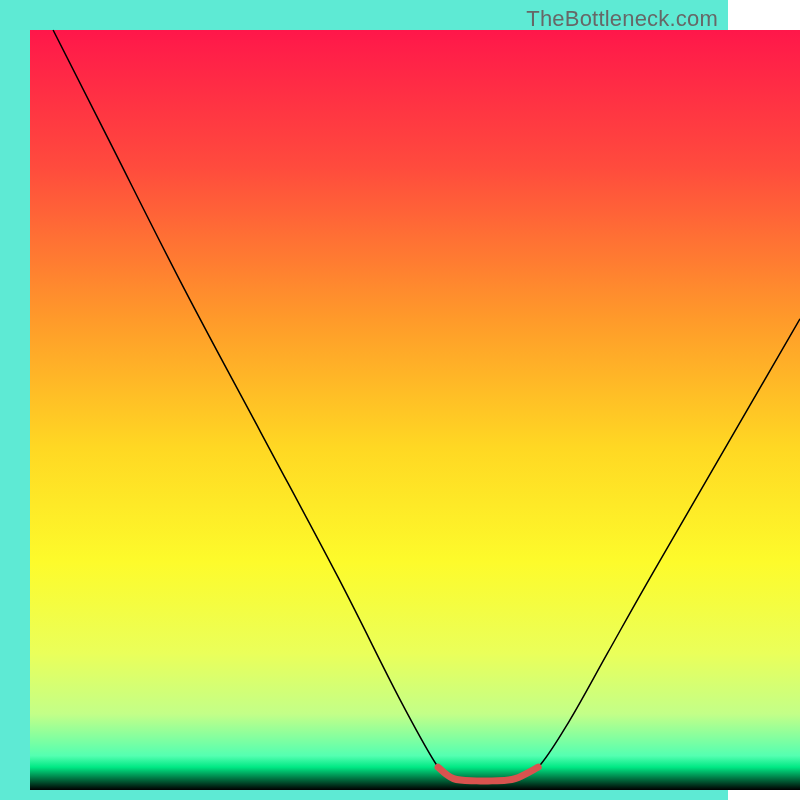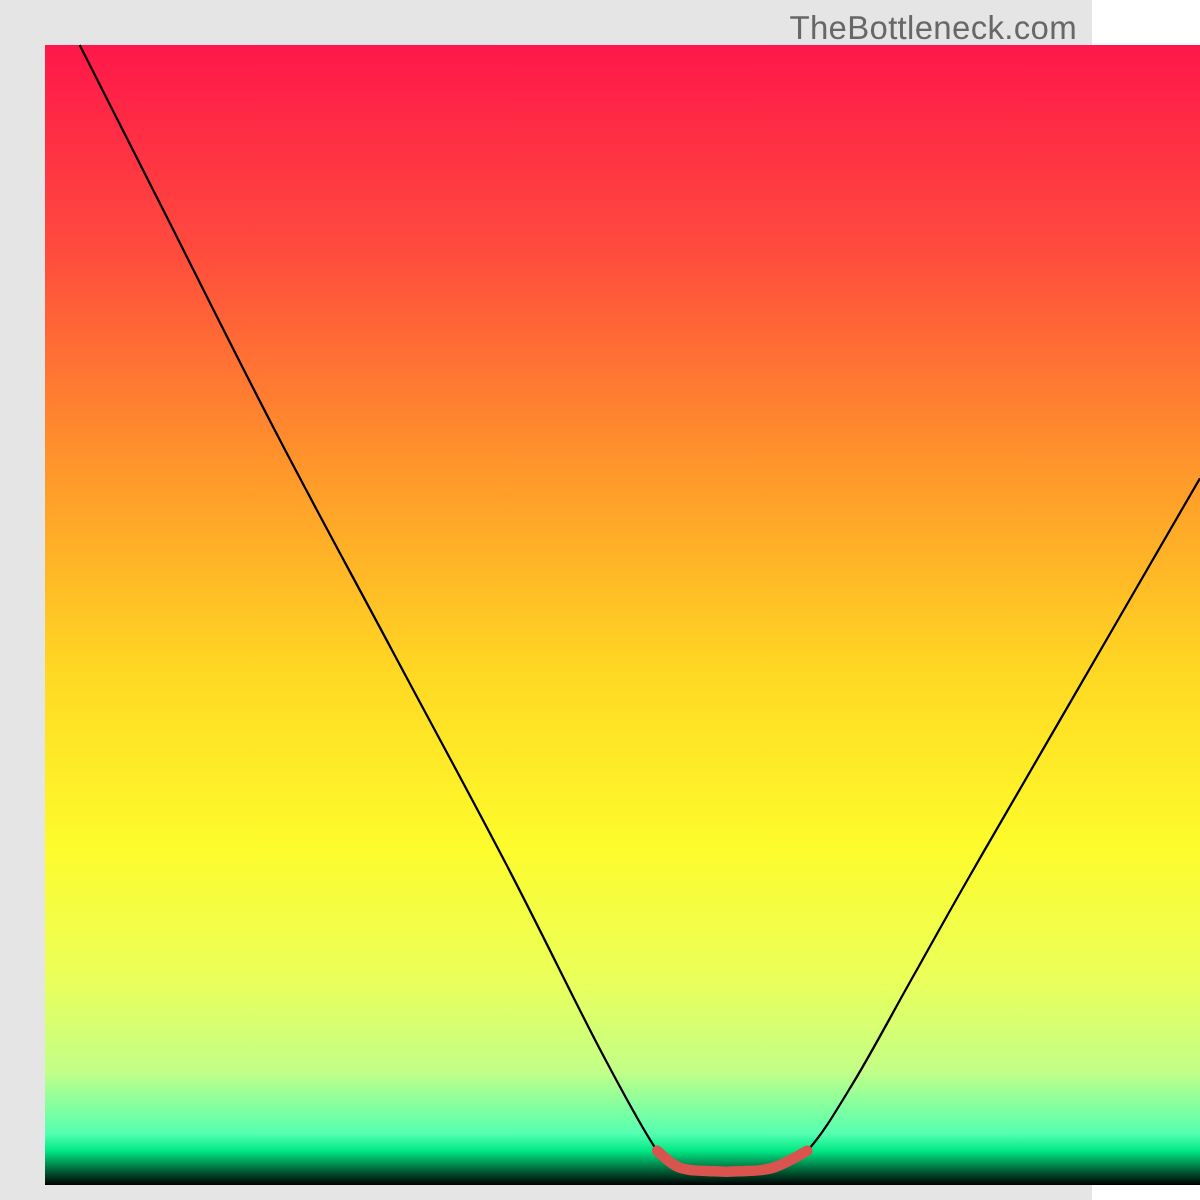--- a/index.html
+++ b/index.html
@@ -7,21 +7,21 @@
     padding: 0;
     width: 800px;
     height: 800px;
     overflow: hidden;
     font-family: Arial, sans-serif;
   }
   .chart-container {
     position: relative;
     width: 728px;
     height: 800px;
-    background: #e5e5e5;
+    background: #5eead4;
   }
   .watermark {
     position: absolute;
     top: 6px;
     right: 10px;
     font-size: 22px;
     color: #676767;
     font-weight: 500;
     z-index: 10;
     letter-spacing: 0.2px;

